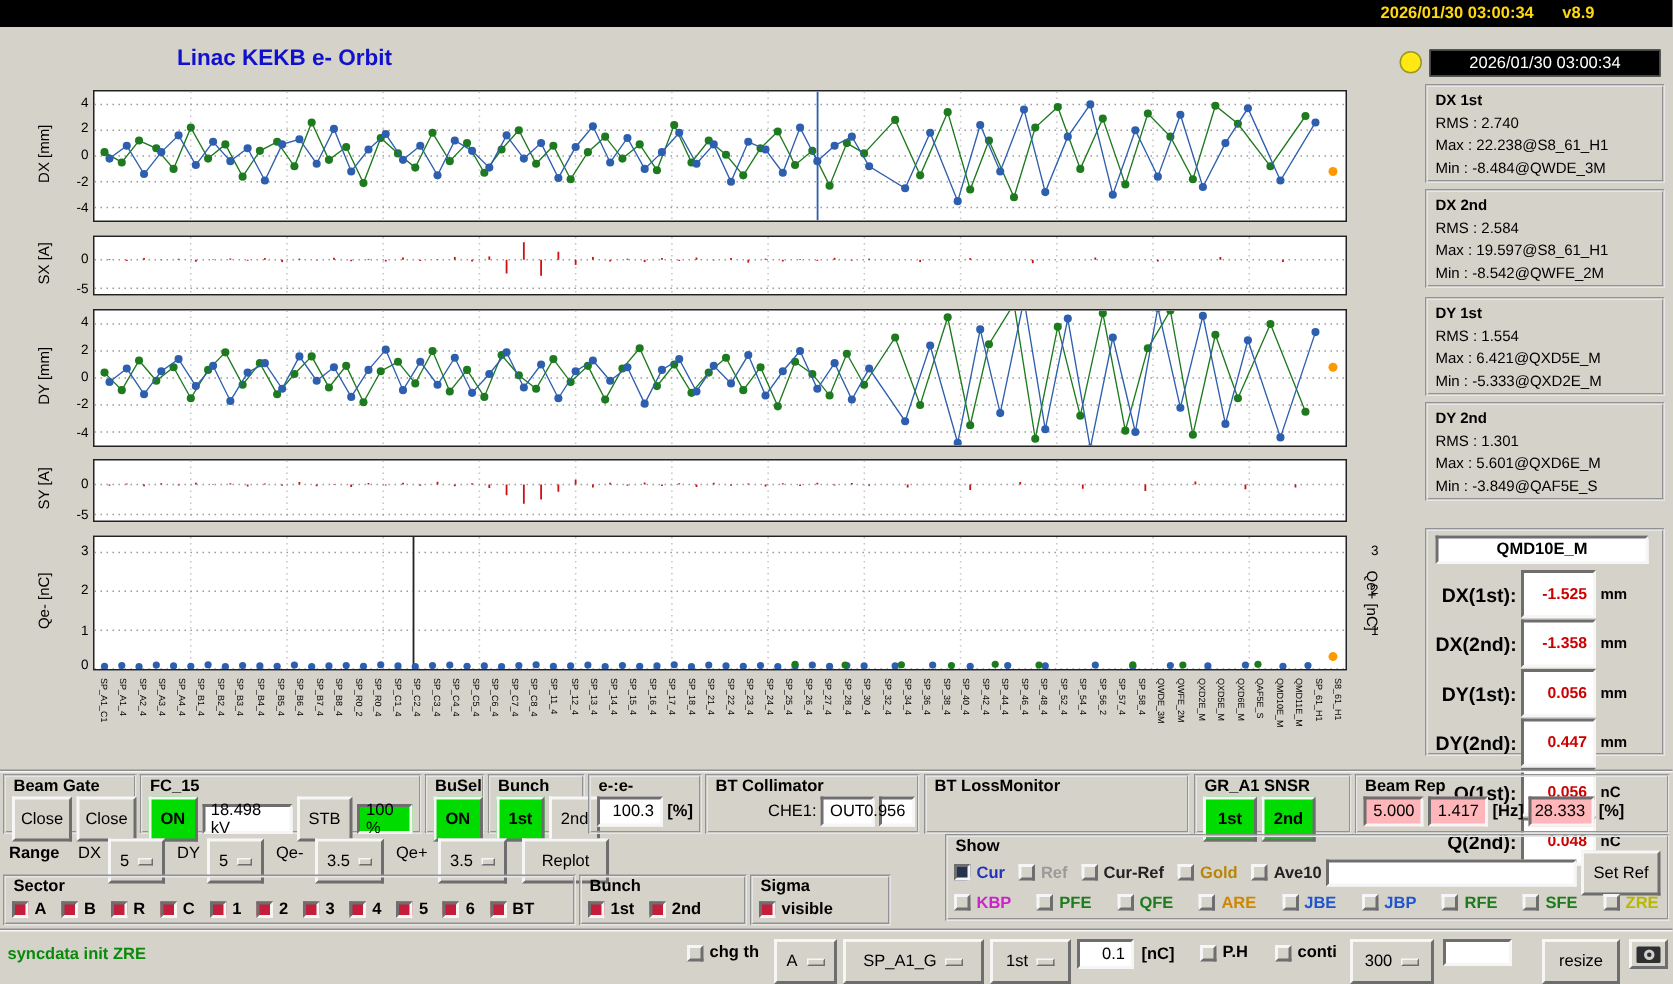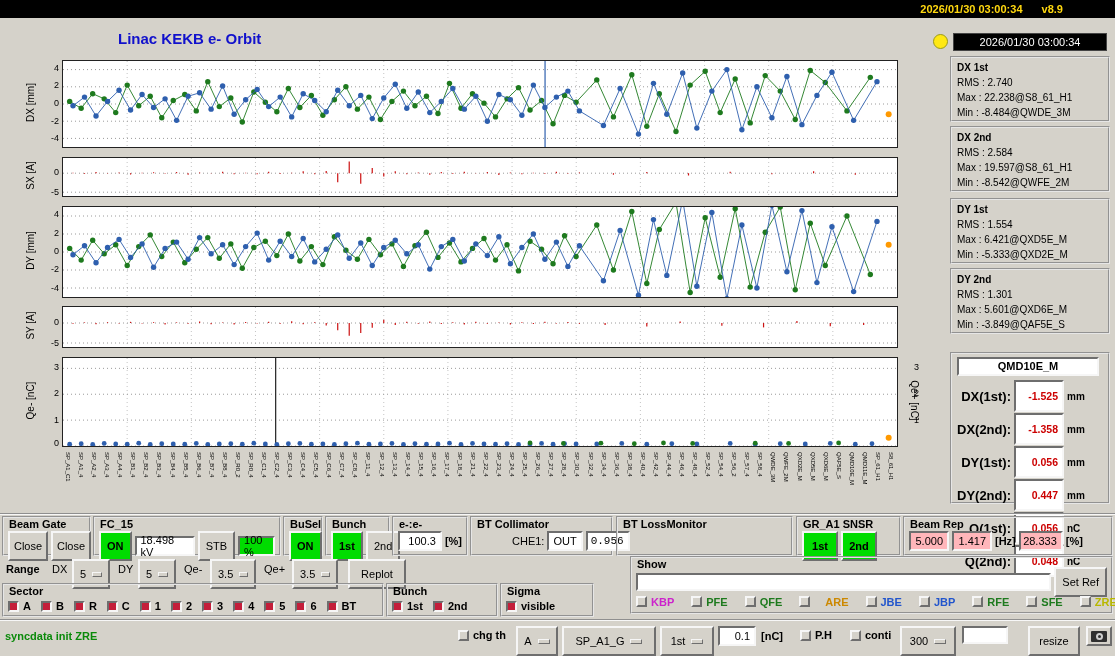--- a/index.html
+++ b/index.html
@@ -794,21 +794,21 @@
   <div class="grow">
     <span class="sunken" style="width:44px;justify-content:flex-end;">100.3</span>
     <span style="font-weight:bold;">[%]</span>
   </div>
 </div>
 <div class="group" style="left:470px;top:516px;width:143px;height:40px;padding-left:40px;">
   <span class="glabel">BT Collimator</span>
   <div class="grow">
     <span>CHE1:</span>
     <span class="sunken" style="width:36px;">OUT</span>
-    <span class="sunken" style="width:44px;justify-content:flex-end;font-family:Liberation Mono, monospace;">0.956</span>
+    <span class="sunken" style="width:24px;justify-content:flex-end;">0.956</span>
   </div>
 </div>
 <div class="group" style="left:616px;top:516px;width:177px;height:40px;">
   <span class="glabel">BT LossMonitor</span>
 </div>
 <div class="group" style="left:796px;top:516px;width:105px;height:40px;">
   <span class="glabel">GR_A1 SNSR</span>
   <div class="grow">
     <span class="btn on" style="width:36px;">1st</span>
     <span class="btn on" style="width:36px;">2nd</span>
@@ -844,40 +844,62 @@
 <span class="r2lbl" style="left:264px;font-weight:normal;">Qe+</span>
 <span class="btn dd" style="position:absolute;left:292px;top:559px;width:46px;">
     <span>3.5</span>
     <span class="ind"></span>
   </span>
 <span class="btn" style="position:absolute;left:348px;top:559px;width:58px;">Replot</span>
 
 <div class="group" style="left:630px;top:556px;width:483px;height:58px;">
   <span class="glabel">Show</span>
   <div class="grow" style="height:21px;">
+    <span class="checkrow" id="show-row1">
+        <span class="check">
+          <span class="cbox on" style="background: rgb(34, 50, 79);"></span>
+          <span class="clbl" style="color: rgb(34, 51, 187);">Cur</span>
+        </span>
+        <span class="check">
+          <span class="cbox"></span>
+          <span class="clbl" style="color: rgb(154, 154, 154);">Ref</span>
+        </span>
+        <span class="check">
+          <span class="cbox"></span>
+          <span class="clbl" style="color: rgb(34, 34, 34);">Cur-Ref</span>
+        </span>
+        <span class="check">
+          <span class="cbox"></span>
+          <span class="clbl" style="color: rgb(184, 134, 11);">Gold</span>
+        </span>
+        <span class="check">
+          <span class="cbox"></span>
+          <span class="clbl" style="color: rgb(34, 34, 34);">Ave10</span>
+        </span>
+      </span>
     <input class="tinput" style="flex: 1 1 0%;">
     <span class="btn">Set Ref</span>
   </div>
   <div class="grow" style="height:19px;">
     <span class="checkrow" id="show-row2" style="gap:17px;">
         <span class="check">
           <span class="cbox"></span>
           <span class="clbl" style="color: rgb(204, 34, 204);">KBP</span>
         </span>
         <span class="check">
           <span class="cbox"></span>
           <span class="clbl" style="color: rgb(30, 122, 30);">PFE</span>
         </span>
         <span class="check">
           <span class="cbox"></span>
           <span class="clbl" style="color: rgb(30, 122, 30);">QFE</span>
         </span>
         <span class="check">
           <span class="cbox"></span>
-          <span class="clbl" style="color: rgb(204, 136, 0); margin-left: 11px;">ARE</span>
+          <span class="clbl" style="color: rgb(204, 136, 0);">ARE</span>
         </span>
         <span class="check">
           <span class="cbox"></span>
           <span class="clbl" style="color: rgb(34, 85, 204);">JBE</span>
         </span>
         <span class="check">
           <span class="cbox"></span>
           <span class="clbl" style="color: rgb(34, 85, 204);">JBP</span>
         </span>
         <span class="check">

